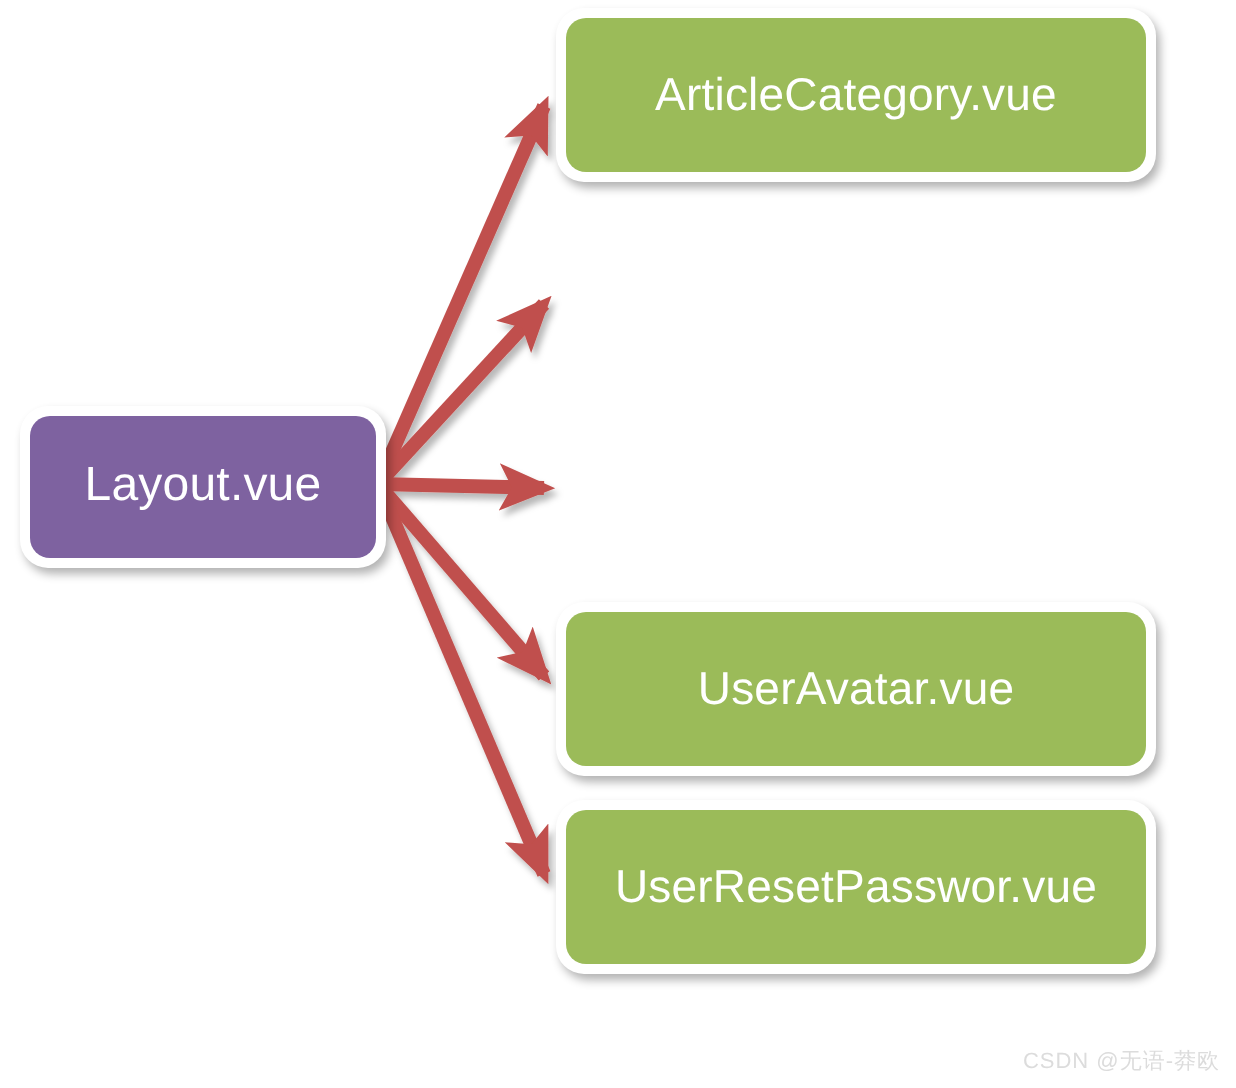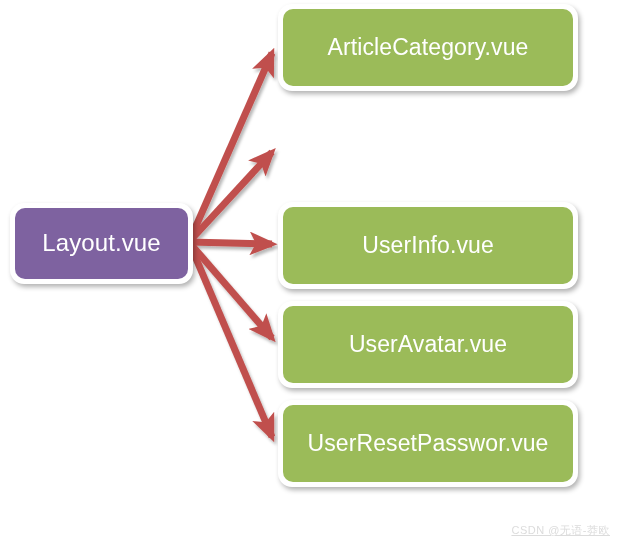--- a/index.html
+++ b/index.html
@@ -89,21 +89,20 @@
   #watermark {
     position: absolute;
     right: 8px;
     bottom: 6px;
     z-index: 3;
     font-size: 11px;
     color: #dcdcdc;
     letter-spacing: 0.5px;
     white-space: nowrap;
     user-select: none;
-    text-decoration: underline;
   }
 </style>
 </head>
 <body>
 
 <div id="diagram-canvas">
 
   <svg id="connector-layer" viewBox="0 0 618 544" width="618" height="544" xmlns="http://www.w3.org/2000/svg">
     <defs>
       <marker id="arrowhead" markerWidth="4.0" markerHeight="3.4" refX="3.2" refY="1.7" orient="auto" markerUnits="strokeWidth">
@@ -125,23 +124,20 @@
 
   <div class="node root">
     <div class="node-inner">Layout.vue</div>
   </div>
 
   <div class="node leaf leaf-0">
     <div class="node-inner">ArticleCategory.vue</div>
   </div>
 
 
-  <div class="node leaf leaf-2">
-    <div class="node-inner">UserInfo.vue</div>
-  </div>
 
   <div class="node leaf leaf-4">
     <div class="node-inner">UserResetPasswor.vue</div>
   </div>
 
   <div class="node leaf leaf-3">
     <div class="node-inner">UserAvatar.vue</div>
   </div>
 
   <div id="watermark">CSDN @无语-莽欧</div>

